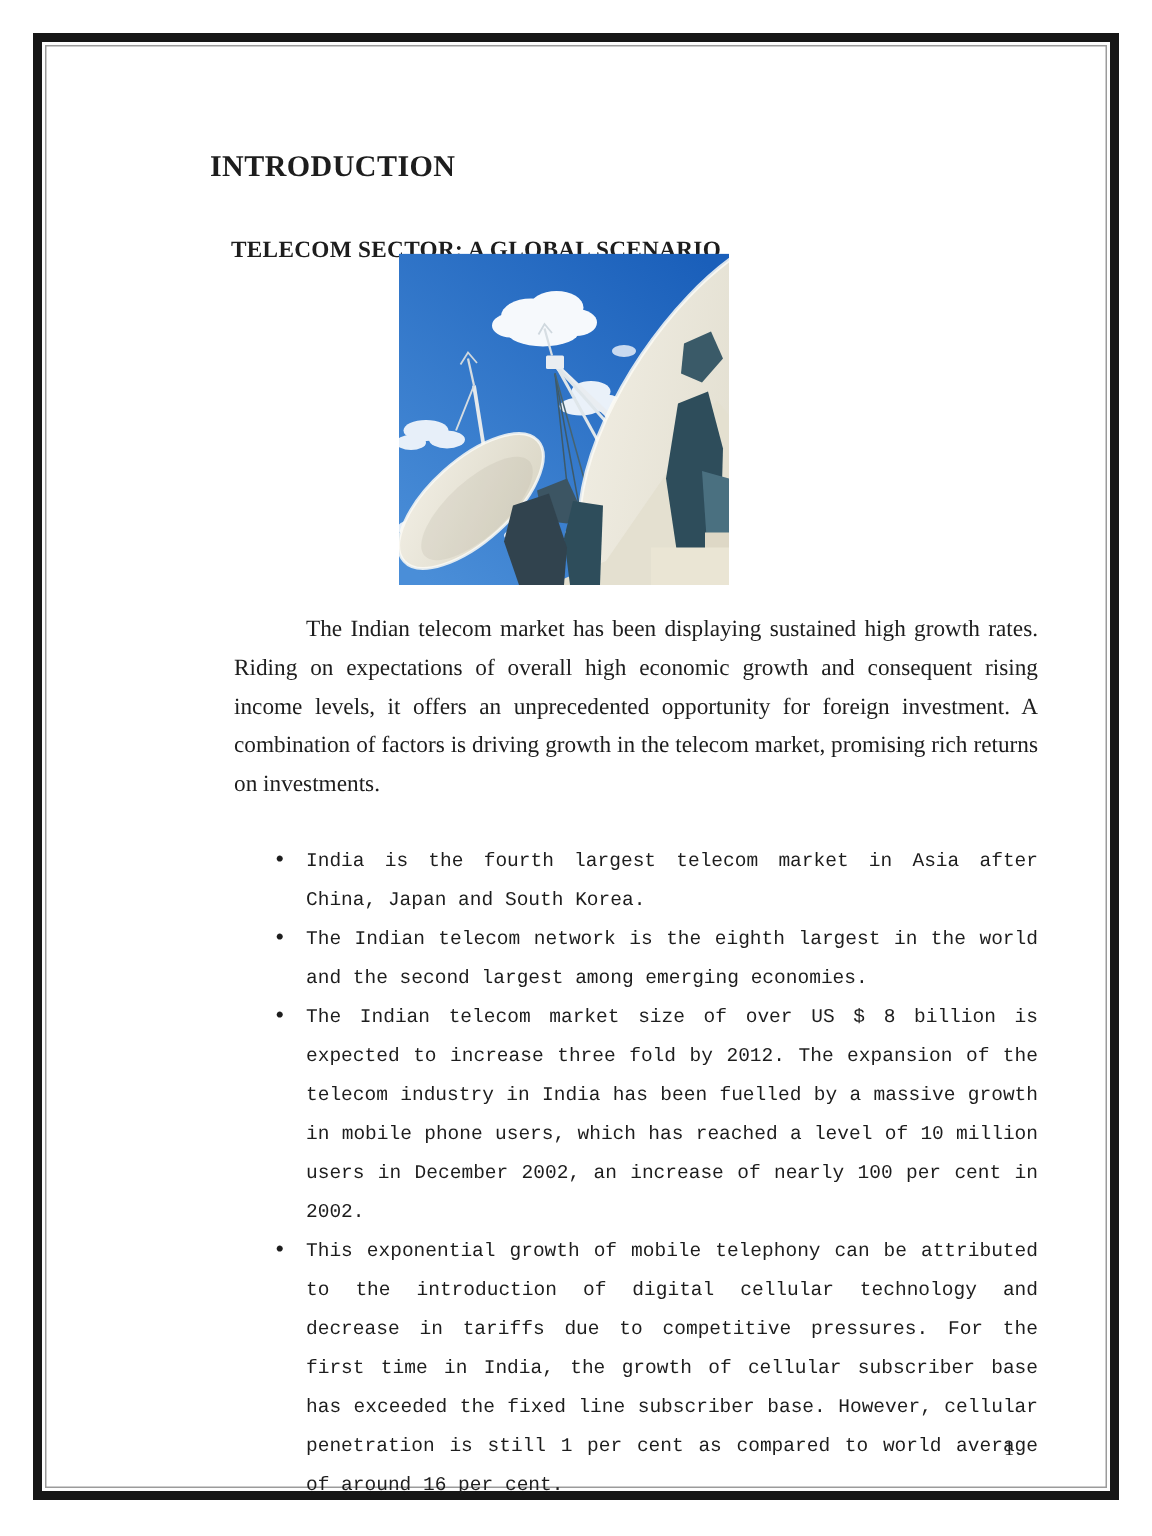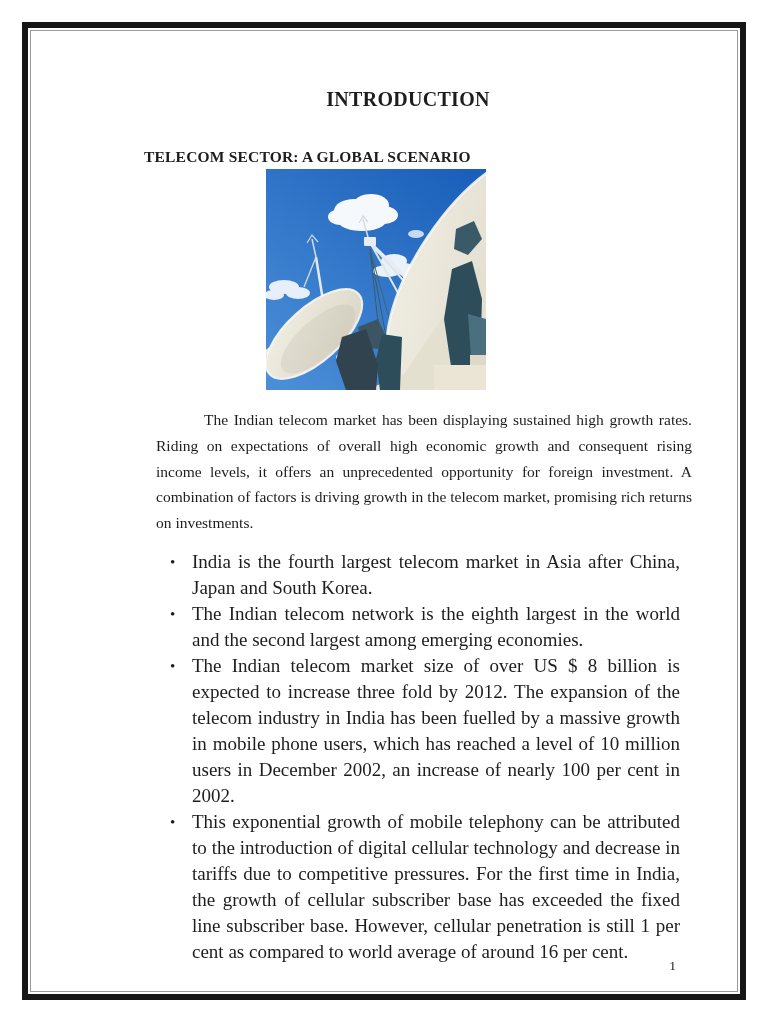--- a/index.html
+++ b/index.html
@@ -17,52 +17,53 @@
     position: absolute; left: 22px; top: 22px;
     width: 724px; height: 978px;
     box-sizing: border-box;
     border: 6px solid #161616;
     box-shadow: inset 0 0 0 2px #fdfdfd, inset 0 0 0 3px #9b9b9b;
   }
 
   .content { position: absolute; left: 140px; top: 0; width: 536px; height: 1024px; }
 
   .doc-title {
-    position: absolute; top: 88px; left: 0; width: 536px;
-    margin: 0; text-align: center;
+    position: absolute; top: 100px; left: 0; width: 536px;
+    margin: 0; text-align: left;
     font-size: 20px; font-weight: bold; letter-spacing: 0.3px;
   }
 
   .section-heading {
     position: absolute; top: 144px; left: 0; width: 536px;
-    margin: 4px; text-align: left;
+    margin: 14px; text-align: left;
     font-size: 15.5px; font-weight: bold; letter-spacing: 0.2px;
   }
 
   .photo {
     position: absolute; left: 126px; top: 169px;
     width: 220px; height: 221px;
     overflow: hidden;
   }
   .photo svg { display: block; }
 
   .intro-para {
     position: absolute; top: 391px; left: 0; width: 536px;
     margin: 16px;
     font-size: 15.5px; line-height: 25.8px;
     text-align: justify;
     text-indent: 48px;
   }
 
   .bullet-list {
     position: absolute; top: 545px; left: 0; width: 536px;
-    margin: 4px; padding: 0;
+    margin: 16px; padding: 0;
     list-style: none;
-    font-size: 19px; line-height: 26px;
+    font-size: 13px; line-height: 26px;
     text-align: justify;
+    font-family: Liberation Mono, monospace;
   }
   .bullet-list li { position: relative; padding-left: 48px; }
   .bullet-list li::before {
     content: "\2022";
     position: absolute; left: 26px; top: 0;
     font-size: 15px;
   }
 
   .page-number {
     position: absolute; top: 958px; left: 0; width: 536px;

